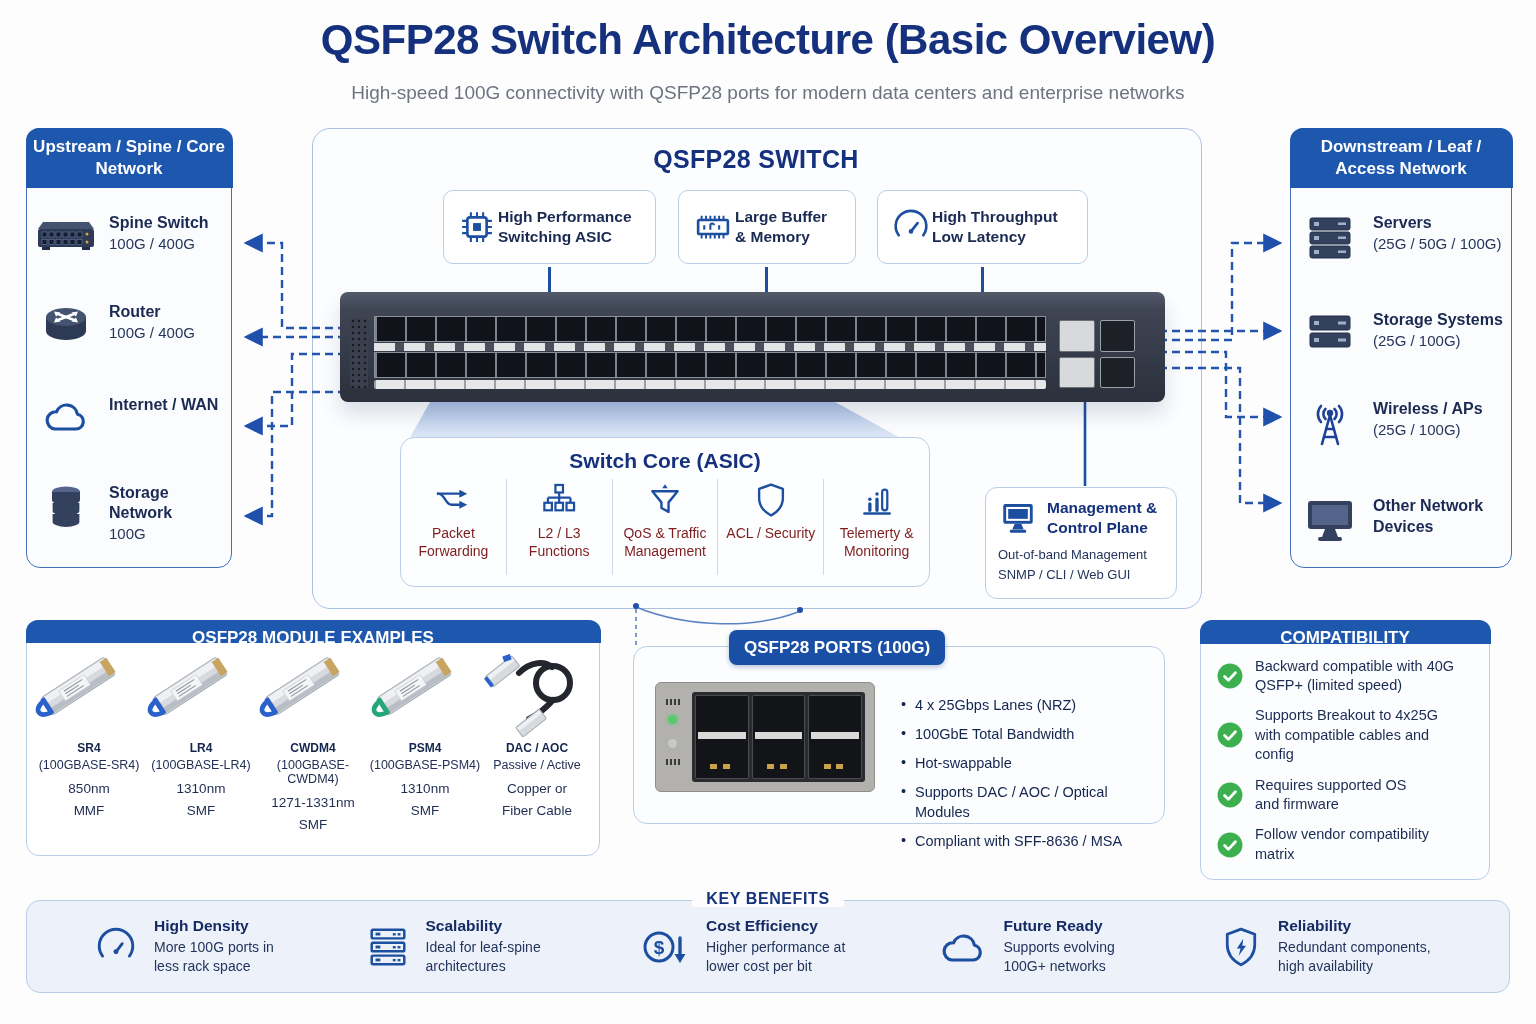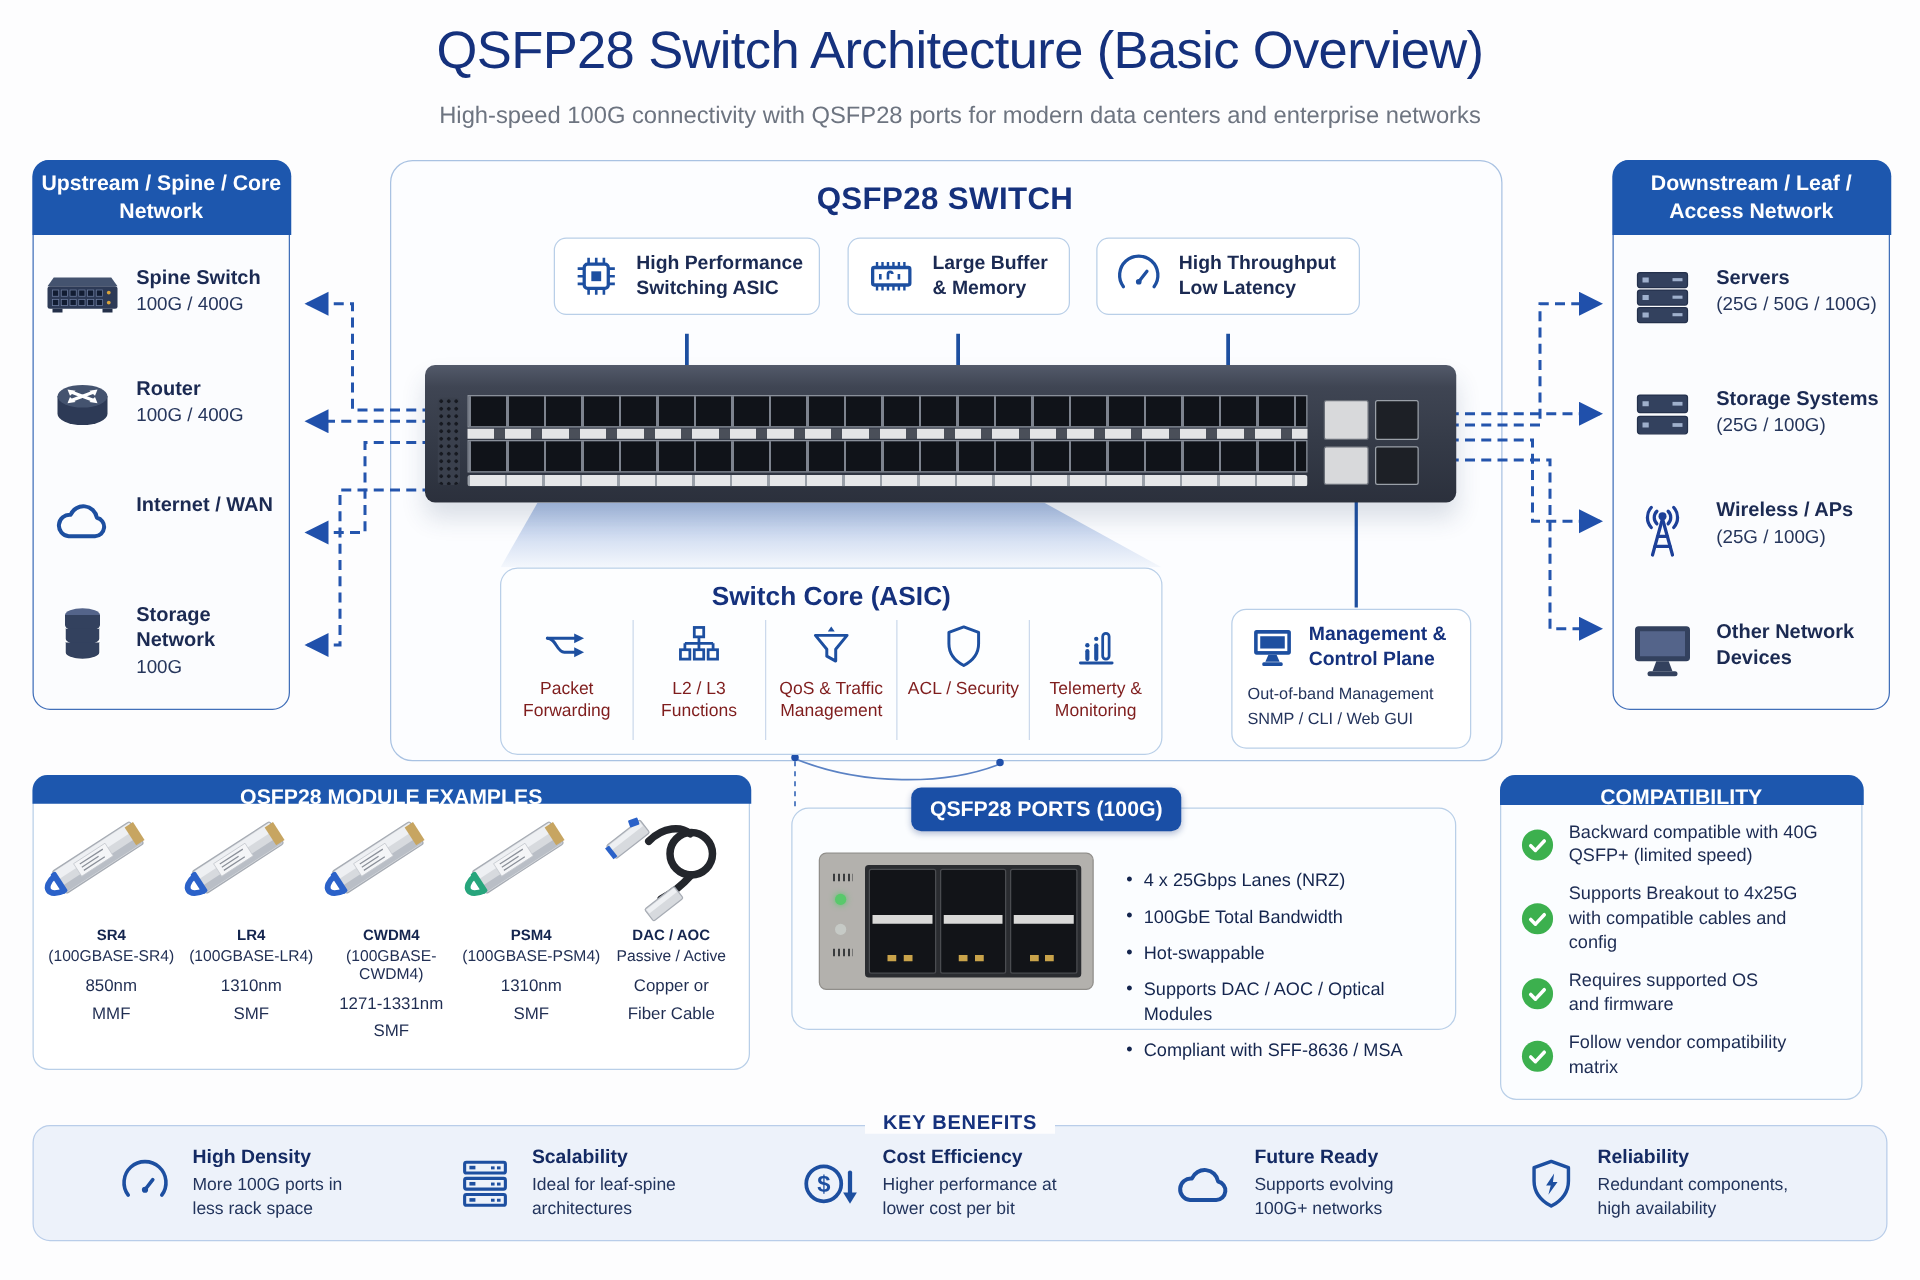--- a/index.html
+++ b/index.html
@@ -1,33 +1,33 @@
 <!DOCTYPE html>
 <html><head>
 <meta charset="utf-8">
 <style>
   html,body{margin:0;padding:0;background:#fdfdfe;}
   body{width:1536px;height:1024px;position:relative;overflow:hidden;
        font-family:"Liberation Sans","DejaVu Sans",sans-serif;color:#1b2a52;}
   .abs{position:absolute;}
   
-  .page-title{top:16px;left:0;width:1536px;text-align:center;font-size:42px;font-weight:400;color:#15317d;letter-spacing:-.5px;}
+  .page-title{top:16px;left:0;width:1536px;text-align:center;font-size:42px;font-weight:700;color:#15317d;letter-spacing:-.5px;}
   .page-subtitle{top:82px;left:0;width:1536px;text-align:center;font-size:19px;color:#6d7480;}
   
   .side-panel{width:206px;height:440px;background:#fbfcfe;border:1.5px solid #416fb9;border-radius:14px;box-sizing:border-box;}
   .side-panel .hd{margin:-1.5px -1.5px 0 -1.5px;background:#1d57ae;border-radius:13px 13px 0 0;color:#fff;font-size:17px;font-weight:700;text-align:center;line-height:1.32;padding:8px 6px;}
   .side-body{display:flex;flex-direction:column;justify-content:space-around;height:376px;padding:2px 6px;}
   .dev-row{display:flex;align-items:flex-start;gap:10px;}
   .dev-ic{width:66px;flex:0 0 66px;display:flex;justify-content:center;}
   .dev-t1{font-size:16px;font-weight:700;color:#1b2a52;line-height:1.3;}
   .dev-t2{font-size:15px;color:#26365c;line-height:1.3;}
   
   .center-panel{left:312px;top:128px;width:888px;height:479px;background:#fcfdff;border:1.5px solid #a9c2e2;border-radius:18px;}
   .sw-title{top:145px;left:312px;width:888px;text-align:center;font-size:25px;font-weight:700;color:#15317d;letter-spacing:.3px;}
-  .feature-box{top:190px;height:62px;background:#fff;border:1.5px solid #b9cfe8;border-radius:10px;display:flex;align-items:center;gap:11px;padding:0 12px;box-sizing:border-box;}
+  .feature-box{top:190px;height:74px;background:#fff;border:1.5px solid #b9cfe8;border-radius:10px;display:flex;align-items:center;padding:0 12px;box-sizing:border-box;}
   .feature-box .txt{font-size:15.5px;font-weight:600;color:#1b2a52;line-height:1.32;}
   .down-arrow-line{width:3px;height:27px;background:#1d4fa0;top:267px;}
   .down-arrow-head{width:0;height:0;border-left:7px solid transparent;border-right:7px solid transparent;border-top:10px solid #1d4fa0;top:293px;}
   
   .chassis{left:340px;top:292px;width:825px;height:110px;border-radius:8px;
      background:linear-gradient(180deg,#535a6a 0%,#3f4553 16%,#353b48 55%,#2b303c 100%);
      box-shadow:0 12px 20px rgba(40,60,100,.16);}
   .vent{left:10px;top:26px;width:18px;height:70px;border-radius:4px;
      background-image:radial-gradient(#161920 1.4px,transparent 1.6px);background-size:6px 6px;background-color:#3a404d;}
   .portwrap{left:34px;top:24px;width:672px;height:76px;}
@@ -36,21 +36,21 @@
   .pstrip{height:8px;margin:1px 0;background:repeating-linear-gradient(90deg,#e3e4e6 0 21px,#4a4f59 21px 30px);}
   .pnum{height:9px;margin-top:2px;background:#e6e7e9;border-radius:2px;
      background-image:repeating-linear-gradient(90deg,#9aa0a8 0 2px,transparent 2px 30px);}
   .mgmt{right:30px;top:28px;width:76px;height:68px;display:grid;grid-template-columns:1fr 1fr;grid-template-rows:1fr 1fr;gap:5px;}
   .rj45{background:#d8d9db;border:1px solid #6a6f78;border-radius:2px;}
   .sfpp{background:#1d2026;border:1px solid #9aa0a8;border-radius:2px;}
   .beam{left:395px;top:402px;width:540px;height:52px;
      background:linear-gradient(180deg,rgba(96,136,205,.50),rgba(150,180,225,.08));
      clip-path:polygon(6.5% 0,81.5% 0,99% 100%,1% 100%);}
   
-  .core-box{left:400px;top:454px;width:530px;height:150px;background:#fdfeff;border:1.5px solid #b9cfe8;border-radius:14px;box-sizing:border-box;}
+  .core-box{left:400px;top:437px;width:530px;height:150px;background:#fdfeff;border:1.5px solid #b9cfe8;border-radius:14px;box-sizing:border-box;}
   .core-title{margin-top:11px;text-align:center;font-size:21px;font-weight:700;color:#15317d;}
   .core-items{display:flex;margin-top:6px;height:96px;}
   .core-item{flex:1;display:flex;flex-direction:column;align-items:center;justify-content:flex-start;gap:5px;padding-top:2px;}
   .core-item + .core-item{border-left:1px solid #ccd9ec;}
   .core-lbl{font-size:14px;color:#7f1d1d;line-height:1.3;text-align:center;font-weight:500;}
   
   .mg-box{left:985px;top:487px;width:192px;height:112px;background:#fff;border:1.5px solid #b9cfe8;border-radius:12px;box-sizing:border-box;padding:10px 12px;}
   .mg-top{display:flex;align-items:center;gap:9px;}
   .mg-title{font-size:15.5px;font-weight:700;color:#15317d;line-height:1.28;}
   .mg-sub{font-size:13px;color:#24345c;line-height:1.55;margin-top:7px;}

